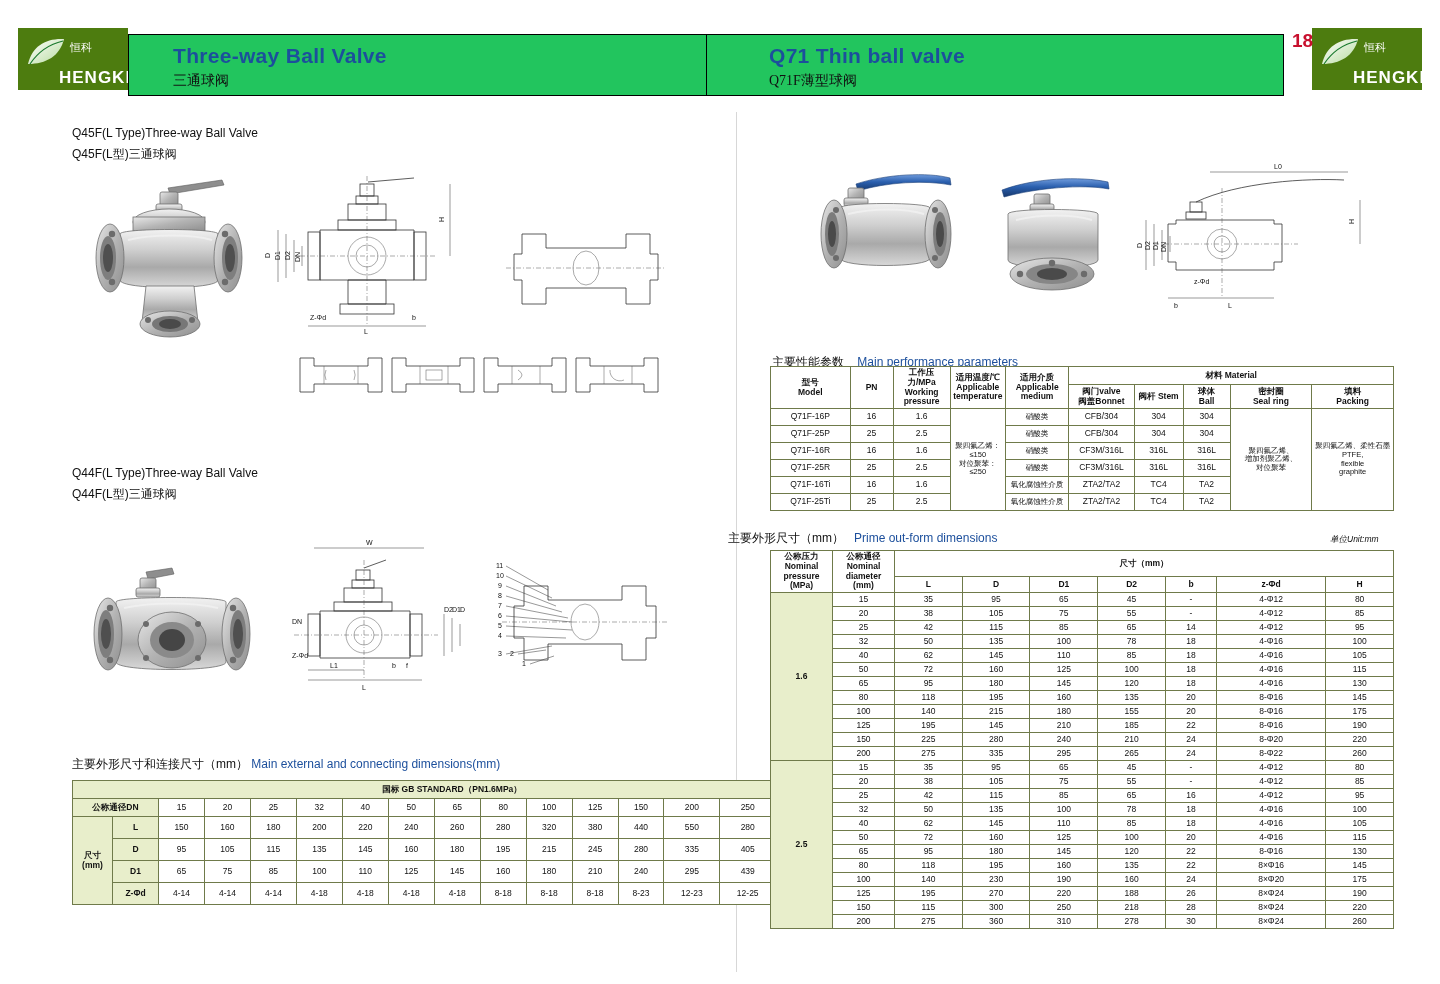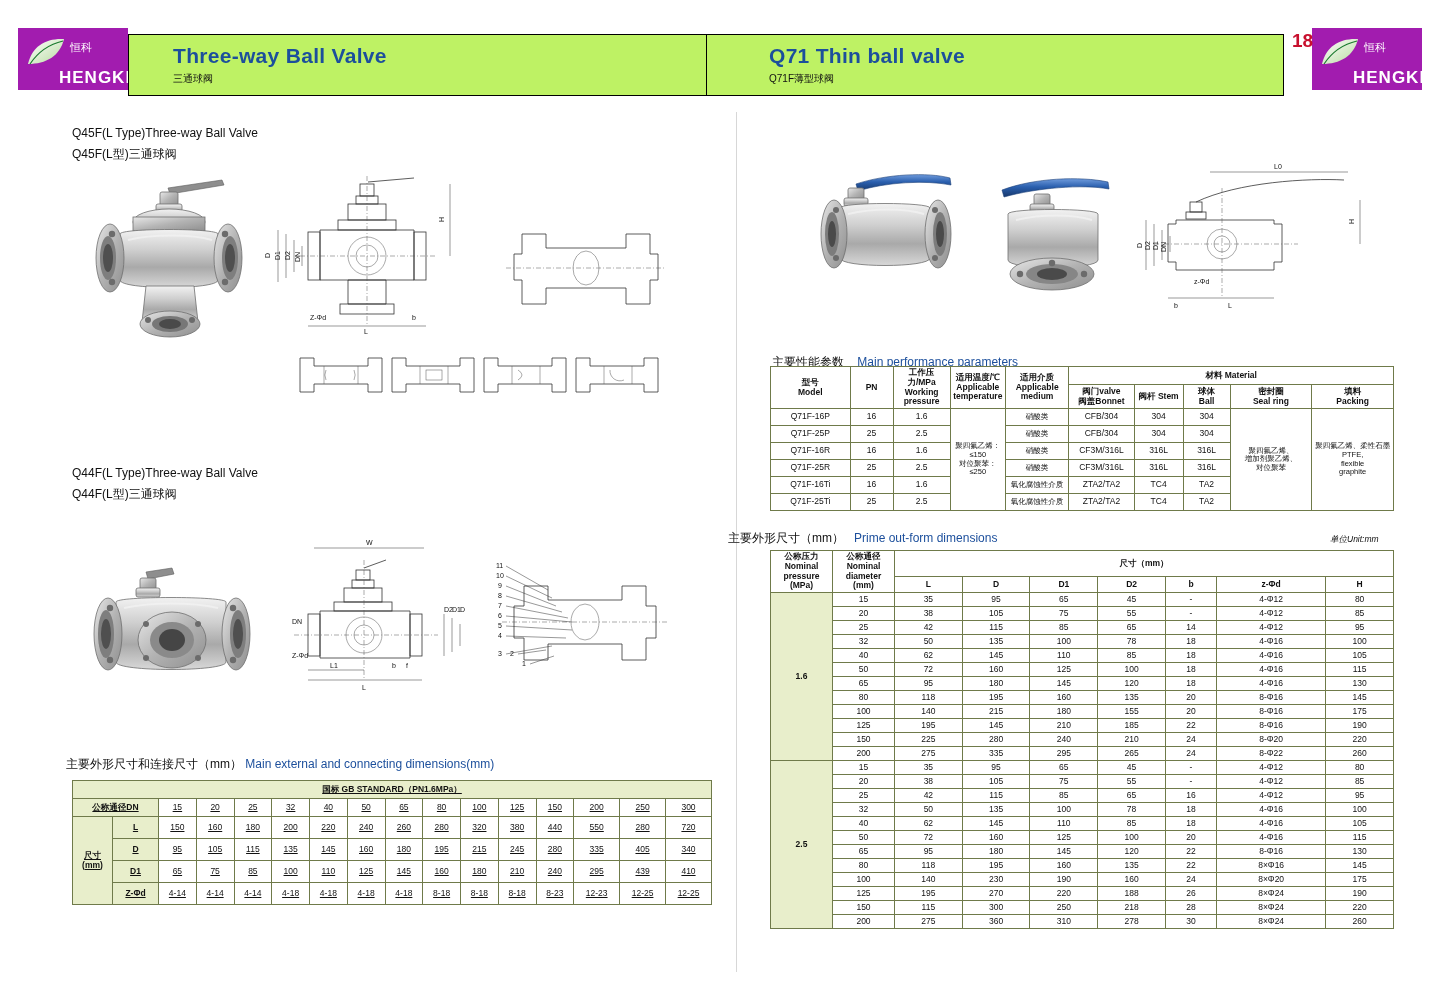--- a/index.html
+++ b/index.html
@@ -6,42 +6,42 @@
   html, body { margin:0; padding:0; }
   body {
     width:1440px; height:984px; position:relative;
     background:#fff;
     font-family:"Liberation Sans", sans-serif;
     color:#111;
     overflow:hidden;
   }
   
   .page-top { position:absolute; left:0; top:0; width:1440px; height:112px; }
-  .logo-block { position:absolute; top:28px; width:110px; height:62px; background:#a21caf; }
+  .logo-block { position:absolute; top:28px; width:110px; height:62px; background:#4d7c0f; }
   .logo-block.left { left:18px; }
   .logo-block.right { left:1312px; }
   .logo-leaf { position:absolute; left:8px; top:10px; width:40px; height:28px; }
   .logo-cn { position:absolute; left:52px; top:12px; color:#fff; font-size:11px; }
   .logo-en { position:absolute; left:4px; top:40px; color:#fff; font-size:17px; font-weight:bold; letter-spacing:1px;margin-left:37px; }
   .page-num { position:absolute; top:30px; font-size:19px; font-weight:bold; color:#c8102e; }
   .page-num.left { left:132px; }
   .page-num.right { left:1292px; }
 
   .title-bar {
     position:absolute; left:128px; top:34px; width:1156px; height:62px;
     border:1px solid #000;
-    background:#bef264;
+    background:#22c55e;
   }
   .title-bar .divider { position:absolute; left:50%; top:0; width:1px; height:100%; background:#000; }
   .t-en { position:absolute; font-size:21px; font-weight:bold; color:#1c4f9c; letter-spacing:0.3px; }
-  .t-cn { position:absolute; font-size:10px; color:#111; }
+  .t-cn { position:absolute; font-size:14px; color:#111; }
   .left-t-en { left:44px; top:9px; }
   .left-t-cn { left:44px; top:37px; }
   .right-t-en { left:640px; top:9px; }
-  .right-t-cn { left:640px; top:37px; }
+  .right-t-cn { left:640px; top:37px;font-family:Liberation Serif, serif; }
 
   .col-divider { position:absolute; left:736px; top:112px; width:1px; height:860px; background:#d7d7d7; }
 
   
   .sec-head { position:absolute; font-size:12px; font-weight:normal; color:#111; }
   .sec-head .cn { color:#111; }
   .sec-head .en { color:#1c4f9c; }
 
   
   table { border-collapse:collapse; font-size:8.5px; }
@@ -335,27 +335,27 @@
     <text x="2" y="48">7</text>
     <text x="2" y="58">6</text>
     <text x="2" y="68">5</text>
     <text x="2" y="78">4</text>
     <text x="2" y="96">3</text>
     <text x="14" y="96">2</text>
     <text x="26" y="106">1</text>
   </g>
 </svg>
 
-<div class="sec-head" style="left:66px; top:756px;">
+<div class="sec-head" style="left:72px; top:756px;">
   <span class="cn">主要外形尺寸和连接尺寸（mm）</span>
   <span class="en">Main external and connecting dimensions(mm)</span>
 </div>
 
 <div style="position:absolute; left:72px; top:780px; width:640px;">
-  <table class="grid" id="left-table" style="width:640px;text-decoration:underline;">
+  <table class="grid" id="left-table" style="width:760px;">
       <tbody>
         <tr>
           <td class="lbl" colspan="16" style="height:18px">国标 GB STANDARD（PN1.6MPa）</td>
         </tr>
         <tr>
           <td class="lbl" colspan="2" style="width:86px;height:18px">公称通径DN</td>
           <td>15</td>
           <td>20</td>
           <td>25</td>
           <td>32</td>

